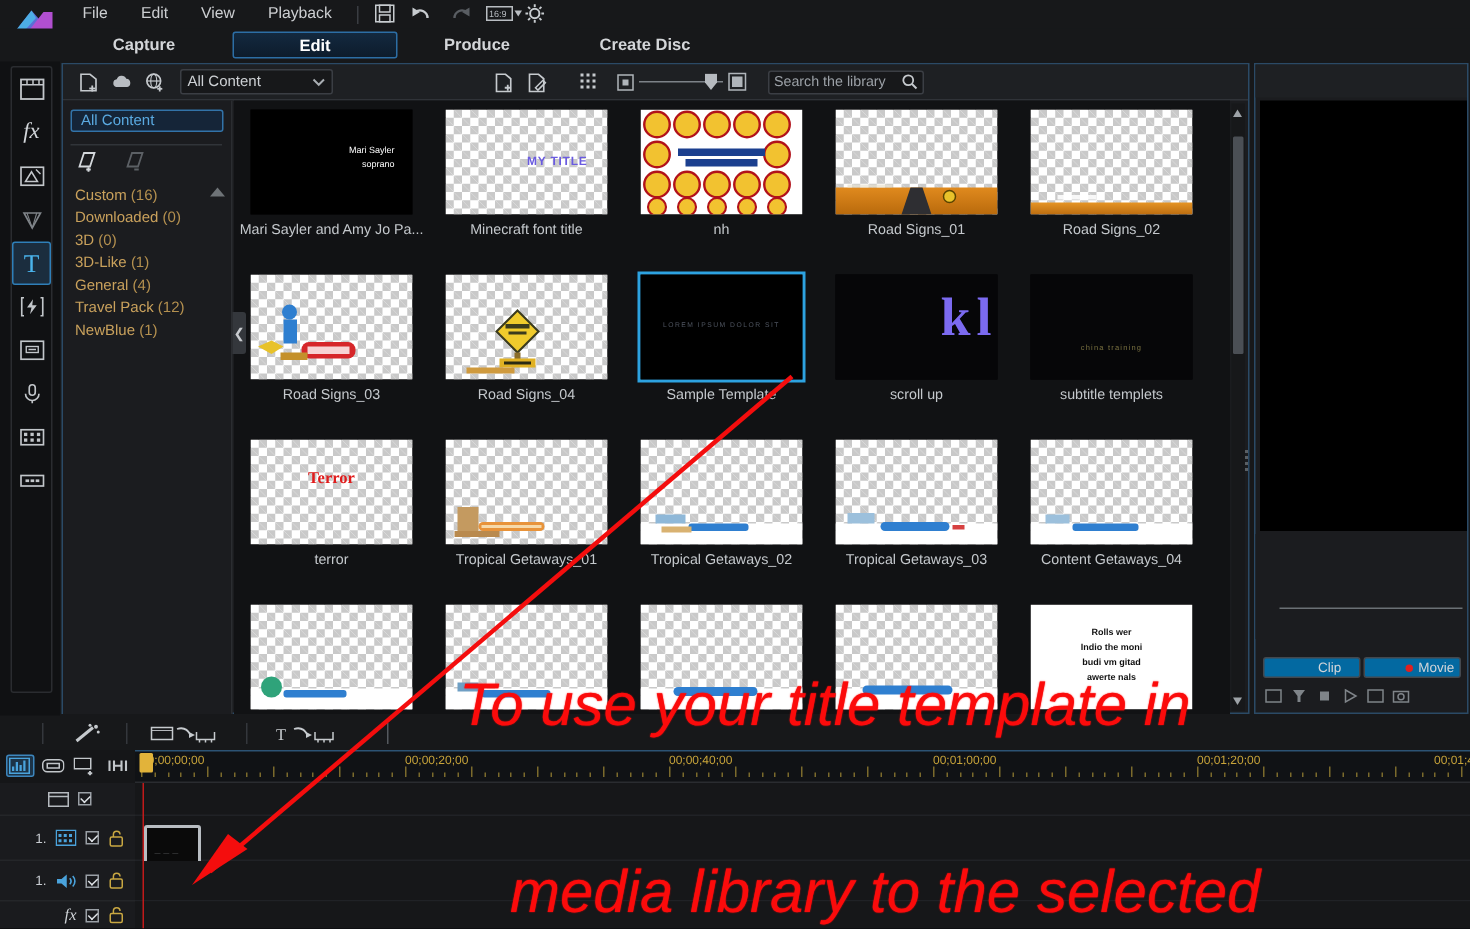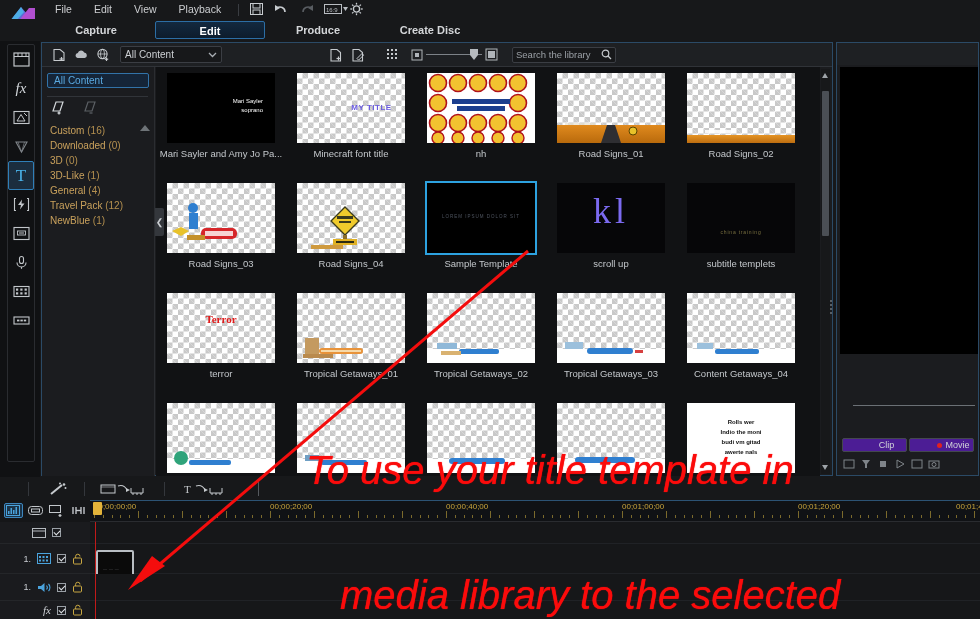--- a/index.html
+++ b/index.html
@@ -193,21 +193,21 @@
   .preview .screen { position: absolute; left: 3px; top: 24px; width: 138px; height: 287px; background: #000; }
   .preview .pbelow { position: absolute; left: 0; top: 313px; width: 141px; height: 70px; background: #1b1c1f; }
   .preview .scrubline { position: absolute; left: 16px; top: 362px; width: 122px; height: 1px; background: #6b7075; }
   .preview .grip { position: absolute; left: -7px; top: 255px; width: 5px; height: 22px; }
   .preview .grip i { display:block; width:2px;height:2px;background:#5a5f64;margin:2px 0; }
   .ptabs {
     position: absolute; left: 1px; bottom: 22px; width: 140px; height: 16px;
     display: flex; gap: 2px; padding: 0 4px; align-items: center;
   }
   .ptab {
-    flex: 1; height: 14px; background: #4c1d95; border: 1px solid #44484e; border-radius: 2px;
+    flex: 1; height: 14px; background: #0369a1; border: 1px solid #44484e; border-radius: 2px;
     font-size: 9px; color: #d2d5d9; display: flex; align-items: center; justify-content: center; gap: 3px;
     cursor: default;
     padding-left: 24px;
   }
   .reddot { width: 5px; height: 5px; border-radius: 50%; background: #e02020; }
   .pctrls {
     position: absolute; left: 1px; bottom: 2px; width: 140px; height: 18px;
     display: flex; align-items: center; gap: 5px; padding-left: 5px;
   }
 
@@ -653,21 +653,21 @@
           <div class="thumb sel">
             <div style="position:absolute;inset:0;background:#000"></div>
             <div style="position:absolute;left:0;right:0;top:31px;text-align:center;color:#4f5560;font-size:4.5px;letter-spacing:1px;">LOREM IPSUM  DOLOR SIT</div>
           </div>
           <div class="cap">Sample Template</div>
         </div>
 
         <div class="cell" style="left:390px;top:116px;">
           <div class="thumb">
             <div style="position:absolute;inset:0;background:#060608"></div>
-            <div style="position:absolute;left:0;right:0;top:8px;text-align:center;color:#7b6af0;font-family:'Liberation Serif',serif;font-size:36px;line-height:40px;letter-spacing:4px;">kl</div>
+            <div style="position:absolute;left:0;right:0;top:8px;text-align:right;color:#7b6af0;font-family:'Liberation Serif',serif;font-size:36px;line-height:40px;letter-spacing:4px;font-weight:bold;">kl</div>
           </div>
           <div class="cap">scroll up</div>
         </div>
 
         <div class="cell" style="left:520px;top:116px;">
           <div class="thumb">
             <div style="position:absolute;inset:0;background:#060608"></div>
             <div style="position:absolute;left:0;right:0;top:46px;text-align:center;color:#7a7140;font-size:5px;letter-spacing:.8px;">china training</div>
           </div>
           <div class="cap">subtitle templets</div>

